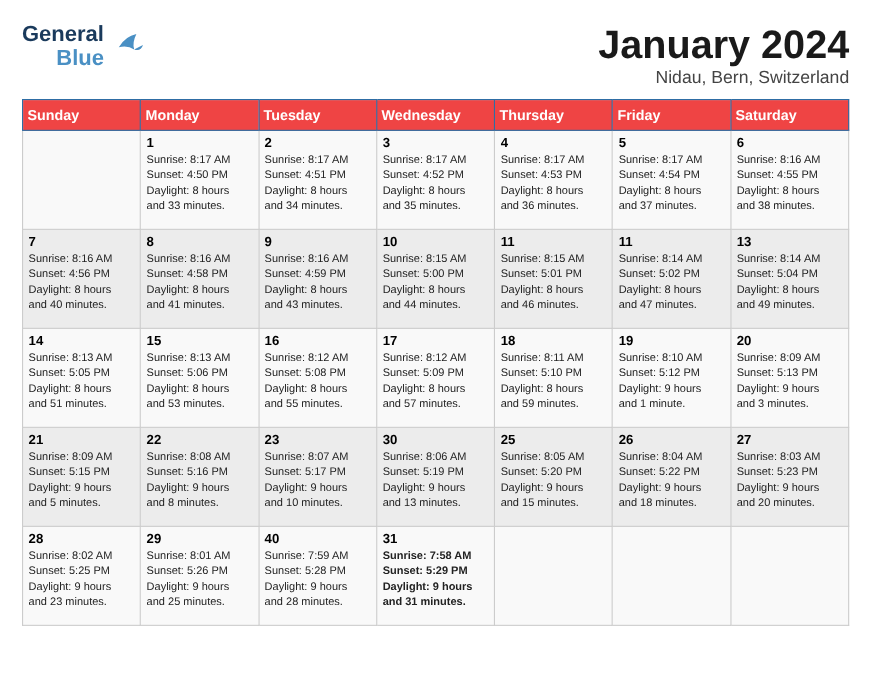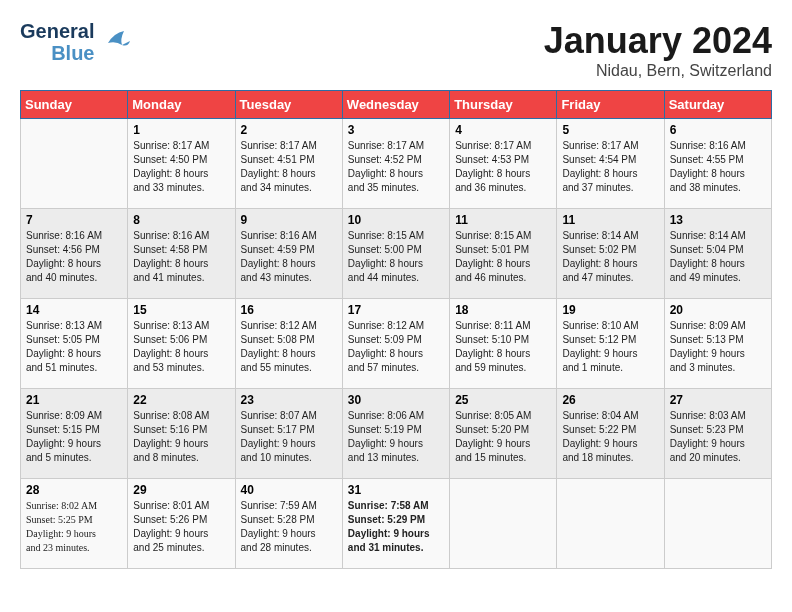--- a/index.html
+++ b/index.html
@@ -308,21 +308,21 @@
           <span class="day-number">27</span>
           <div class="day-info" style="white-space: pre-line;">Sunrise: 8:03 AM
 Sunset: 5:23 PM
 Daylight: 9 hours
 and 20 minutes.</div>
         </td>
       </tr>
       <tr>
         <td>
           <span class="day-number">28</span>
-          <div class="day-info" style="white-space: pre-line; font-family: Liberation Serif, serif;">Sunrise: 8:02 AM
+          <div class="day-info" style="white-space: pre-line;">Sunrise: 8:02 AM
 Sunset: 5:25 PM
 Daylight: 9 hours
 and 23 minutes.</div>
         </td>
         <td>
           <span class="day-number">29</span>
           <div class="day-info" style="white-space: pre-line;">Sunrise: 8:01 AM
 Sunset: 5:26 PM
 Daylight: 9 hours
 and 25 minutes.</div>

